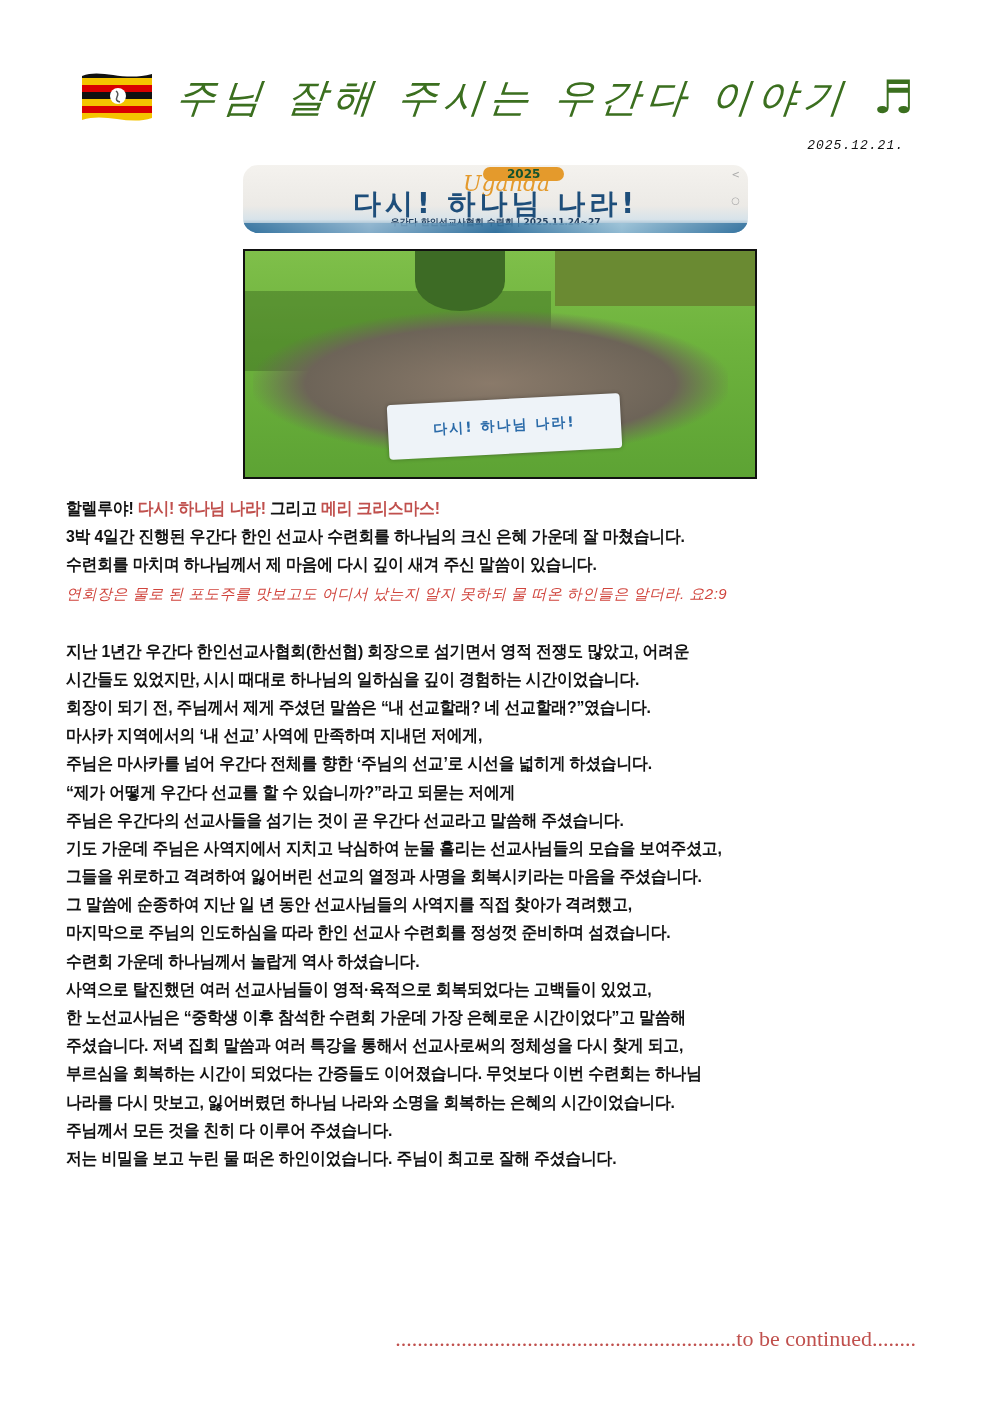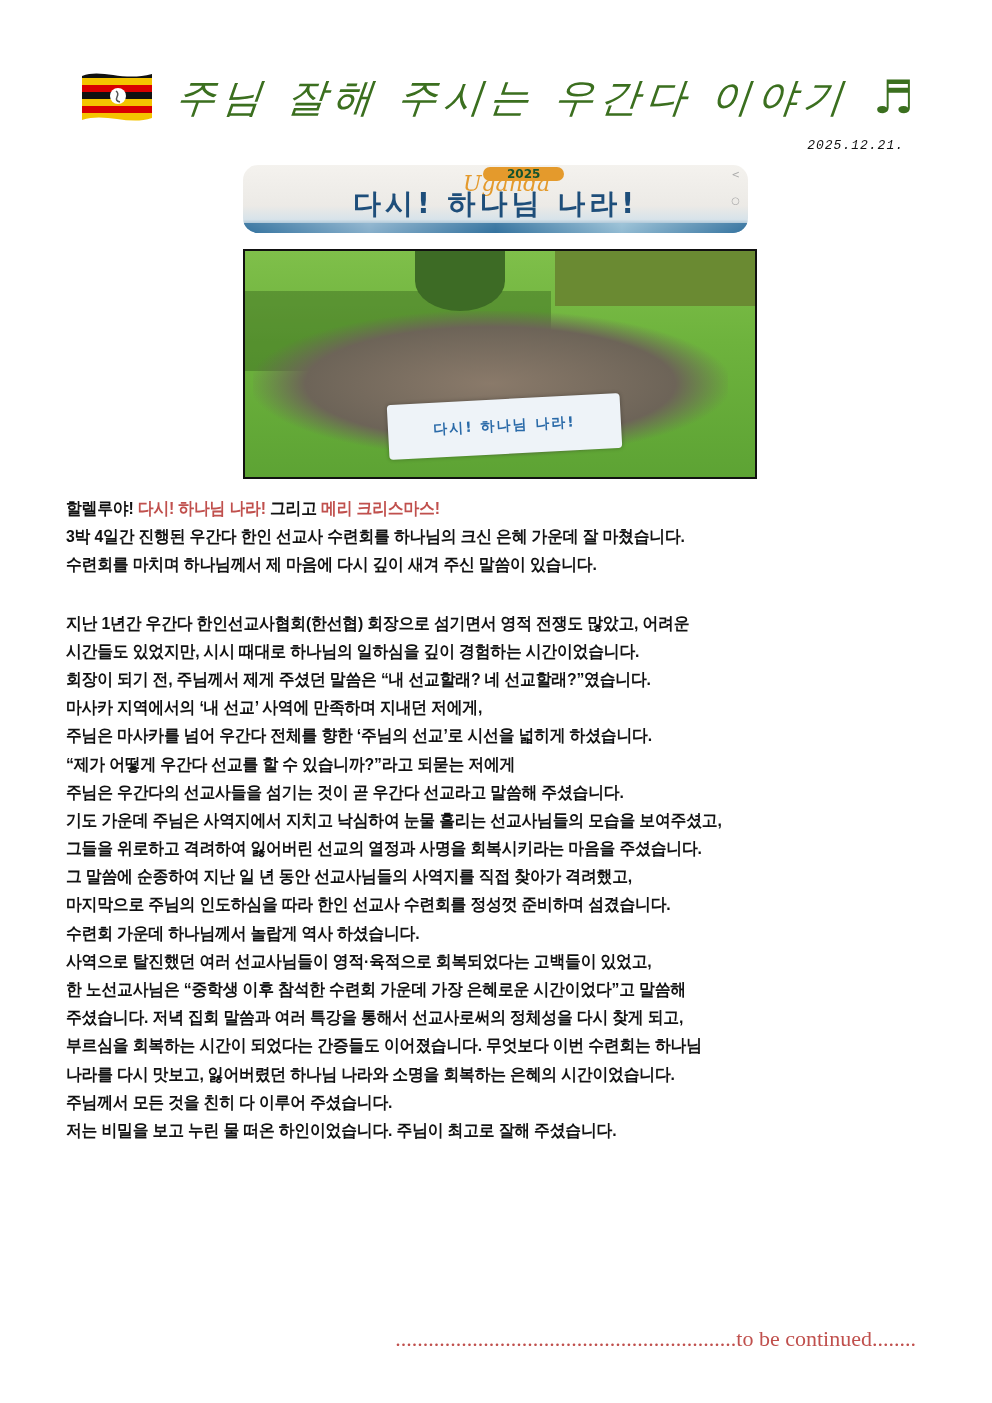--- a/index.html
+++ b/index.html
@@ -60,20 +60,21 @@
   <div class="title">주님 잘해 주시는 우간다 이야기</div>
   <div class="note">♬</div>
 </div>
 
 <div class="date">2025.12.21.</div>
 
 <div class="banner">
   <div class="script">Uganda</div>
   <div class="year">2025</div>
   <div class="main">다시! 하나님 나라!</div>
+  <div class="sub">우간다 한인선교사협회 수련회 | 2025.11.24~27</div>
   <div class="wave"></div>
   <div class="ctrl" style="top:4px">&lt;</div>
   <div class="ctrl" style="top:30px">○</div>
 </div>
 
 <div class="photo">
   <div class="shade"></div>
   <div class="tree"></div>
   <div class="bush"></div>
   <div class="crowd"></div>
@@ -85,20 +86,21 @@
 
 <div class="body">
   <div class="line">
     <span>할렐루야!</span>
     <span class="red">다시! 하나님 나라!</span>
     <span>그리고</span>
     <span class="red">메리 크리스마스!</span>
   </div>
   <div class="line">3박 4일간 진행된 우간다 한인 선교사 수련회를 하나님의 크신 은혜 가운데 잘 마쳤습니다.</div>
   <div class="line">수련회를 마치며 하나님께서 제 마음에 다시 깊이 새겨 주신 말씀이 있습니다.</div>
+  <div class="verse">연회장은 물로 된 포도주를 맛보고도 어디서 났는지 알지 못하되 물 떠온 하인들은 알더라. 요2:9</div>
   <div class="gap"></div>
   <div class="line">지난 1년간 우간다 한인선교사협회(한선협) 회장으로 섬기면서 영적 전쟁도 많았고, 어려운</div>
   <div class="line">시간들도 있었지만, 시시 때대로 하나님의 일하심을 깊이 경험하는 시간이었습니다.</div>
   <div class="line">회장이 되기 전, 주님께서 제게 주셨던 말씀은 “내 선교할래? 네 선교할래?”였습니다.</div>
   <div class="line">마사카 지역에서의 ‘내 선교’ 사역에 만족하며 지내던 저에게,</div>
   <div class="line">주님은 마사카를 넘어 우간다 전체를 향한 ‘주님의 선교’로 시선을 넓히게 하셨습니다.</div>
   <div class="line">“제가 어떻게 우간다 선교를 할 수 있습니까?”라고 되묻는 저에게</div>
   <div class="line">주님은 우간다의 선교사들을 섬기는 것이 곧 우간다 선교라고 말씀해 주셨습니다.</div>
   <div class="line">기도 가운데 주님은 사역지에서 지치고 낙심하여 눈물 흘리는 선교사님들의 모습을 보여주셨고,</div>
   <div class="line">그들을 위로하고 격려하여 잃어버린 선교의 열정과 사명을 회복시키라는 마음을 주셨습니다.</div>

